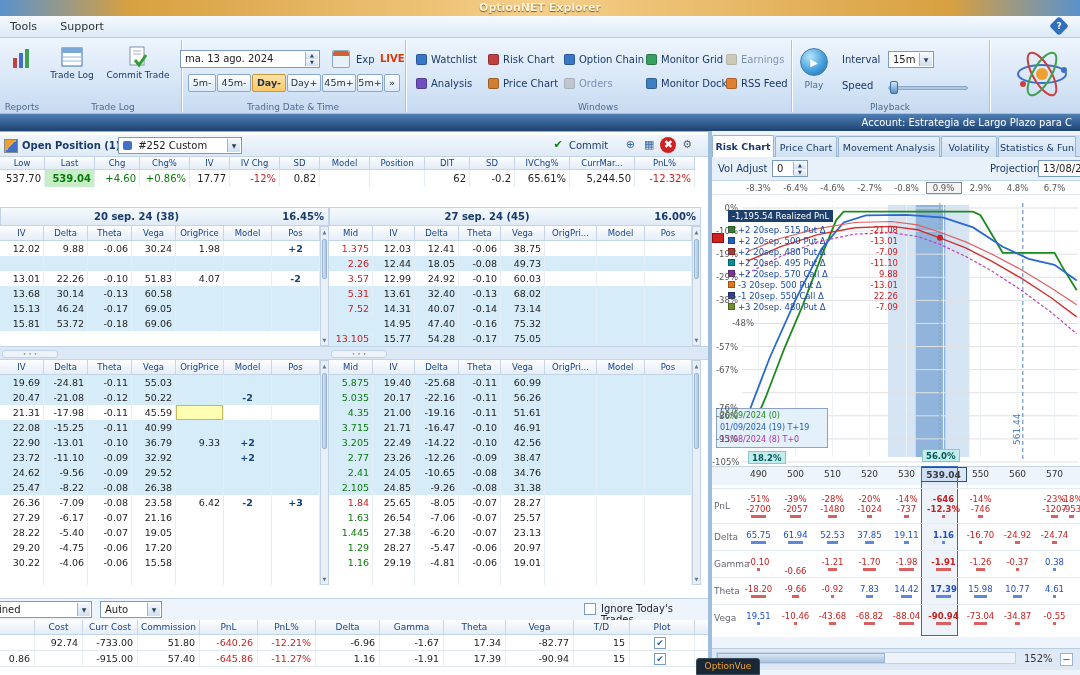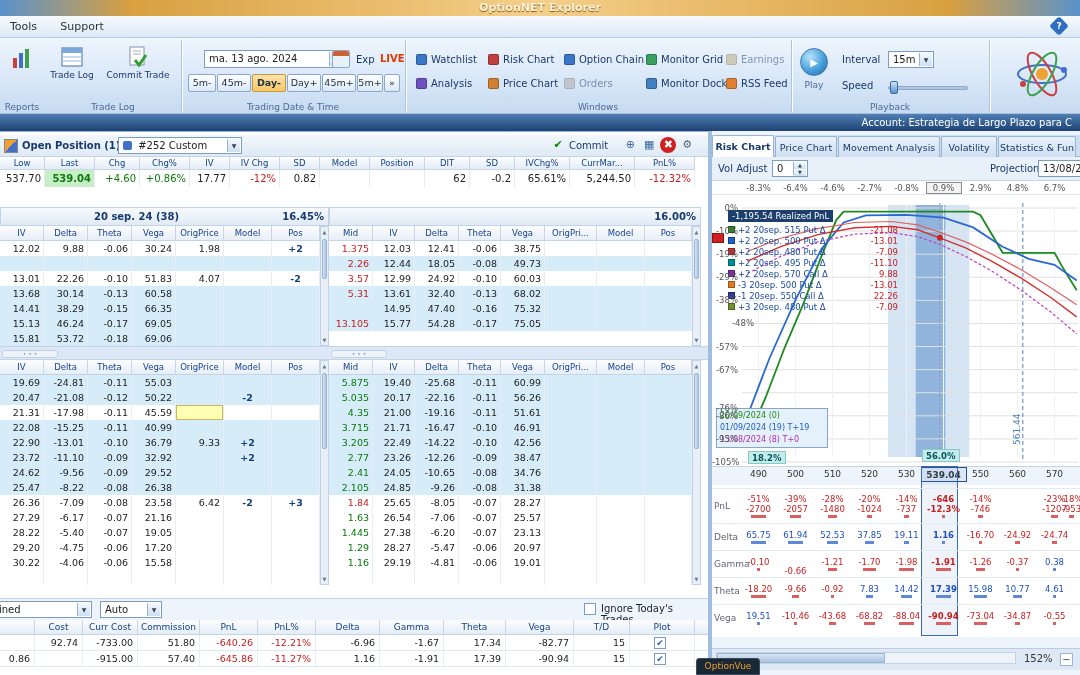--- a/index.html
+++ b/index.html
@@ -157,21 +157,21 @@
         <line x1="6" y1="5" x2="14" y2="5" stroke="#a0b0c8"></line>
           <line x1="6" y1="8" x2="14" y2="8" stroke="#a0b0c8"></line>
         <path d="M8 14 l4 5 7-10" stroke="#30a030" stroke-width="3" fill="none"></path>
       </svg>
       <span>Commit Trade</span>
     </div>
     <div class="abs tbglabel" style="left:0;width:44px">Reports</div>
     <div class="abs tbglabel" style="left:44px;width:138px">Trade Log</div>
     <div class="abs tbsep" style="left:181px"></div>
 
-    <div class="abs databox" style="left:204px;top:12px;width:140px">
+    <div class="abs databox" style="left:180px;top:12px;width:140px">
       <span>ma. 13 ago. 2024</span>
       <div class="spincol">
           <div>▲</div>
           <div>▼</div>
         </div>
     </div>
     <div class="abs calico" style="left:332px;top:12px"></div>
     <span class="abs" style="left:356px;top:16px;font-size:10px;color:#1a3a6b">Exp</span>
     <span class="abs live" style="left:380px;top:15px">LIVE</span>
     <div id="steps"></div>
@@ -328,20 +328,21 @@
         <div class="shead">PnL%</div>
         <div class="sval red">-12.32%</div>
       </div>
     </div>
 
   <div class="abs dhdr" style="left:0;top:207px;width:329px">
     <span class="dt">20 sep. 24 (38)</span>
     <span class="ivv">16.45%</span>
   </div>
   <div class="abs dhdr" style="left:329px;top:207px;width:372px">
+    <span class="dt">27 sep. 24 (45)</span>
     <span class="ivv">16.00%</span>
   </div>
 
   <div class="abs chtab" id="callsL" style="left:0;top:226px;width:320px;height:120px">
       <div class="chrow chh">
         <div class="chc" style="width: 44px;">IV</div>
         <div class="chc" style="width: 44px;">Delta</div>
         <div class="chc" style="width: 44px;">Theta</div>
         <div class="chc" style="width: 44px;">Vega</div>
         <div class="chc" style="width: 48px;">OrigPrice</div>
@@ -373,29 +374,20 @@
         <div class="chc" style="width: 44px;">51.83</div>
         <div class="chc" style="width: 48px;">4.07</div>
         <div class="chc posv" style="width: 48px;"></div>
         <div class="chc posv" style="width: 48px;">-2</div>
       </div>
       <div class="chrow rb">
         <div class="chc" style="width: 44px;">13.68</div>
         <div class="chc" style="width: 44px;">30.14</div>
         <div class="chc" style="width: 44px;">-0.13</div>
         <div class="chc" style="width: 44px;">60.58</div>
-        <div class="chc" style="width: 48px;"></div>
-        <div class="chc posv" style="width: 48px;"></div>
-        <div class="chc posv" style="width: 48px;"></div>
-      </div>
-      <div class="chrow rb">
-        <div class="chc" style="width: 44px;">14.41</div>
-        <div class="chc" style="width: 44px;">38.29</div>
-        <div class="chc" style="width: 44px;">-0.15</div>
-        <div class="chc" style="width: 44px;">66.35</div>
         <div class="chc" style="width: 48px;"></div>
         <div class="chc posv" style="width: 48px;"></div>
         <div class="chc posv" style="width: 48px;"></div>
       </div>
       <div class="chrow rb">
         <div class="chc" style="width: 44px;">15.13</div>
         <div class="chc" style="width: 44px;">46.24</div>
         <div class="chc" style="width: 44px;">-0.17</div>
         <div class="chc" style="width: 44px;">69.05</div>
         <div class="chc" style="width: 48px;"></div>
@@ -452,20 +444,30 @@
         <div class="chc" style="width: 52px;"></div>
         <div class="chc posv" style="width: 48px;"></div>
         <div class="chc posv" style="width: 47px;"></div>
       </div>
       <div class="chrow rb">
         <div class="chc mr" style="width: 44px;">5.31</div>
         <div class="chc" style="width: 42px;">13.61</div>
         <div class="chc" style="width: 44px;">32.40</div>
         <div class="chc" style="width: 42px;">-0.13</div>
         <div class="chc" style="width: 44px;">68.02</div>
+        <div class="chc" style="width: 52px;"></div>
+        <div class="chc posv" style="width: 48px;"></div>
+        <div class="chc posv" style="width: 47px;"></div>
+      </div>
+      <div class="chrow rb">
+        <div class="chc mr" style="width: 44px;">7.52</div>
+        <div class="chc" style="width: 42px;">14.31</div>
+        <div class="chc" style="width: 44px;">40.07</div>
+        <div class="chc" style="width: 42px;">-0.14</div>
+        <div class="chc" style="width: 44px;">73.14</div>
         <div class="chc" style="width: 52px;"></div>
         <div class="chc posv" style="width: 48px;"></div>
         <div class="chc posv" style="width: 47px;"></div>
       </div>
       <div class="chrow rb">
         <div class="chc mr" style="width: 44px; margin-top: 28px;">10.065</div>
         <div class="chc" style="width: 42px;">14.95</div>
         <div class="chc" style="width: 44px;">47.40</div>
         <div class="chc" style="width: 42px;">-0.16</div>
         <div class="chc" style="width: 44px;">75.32</div>

